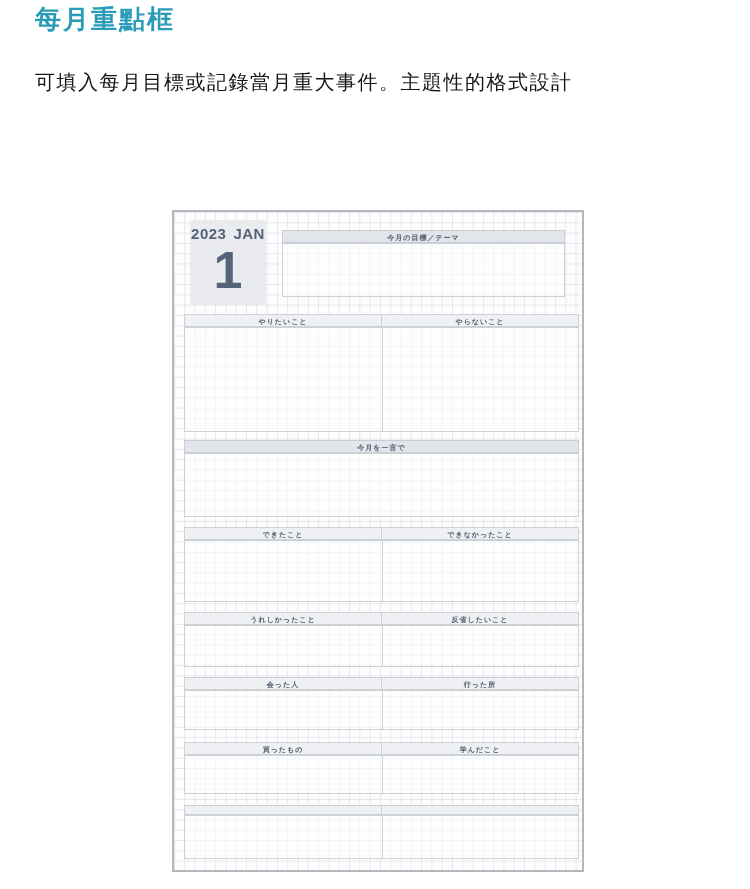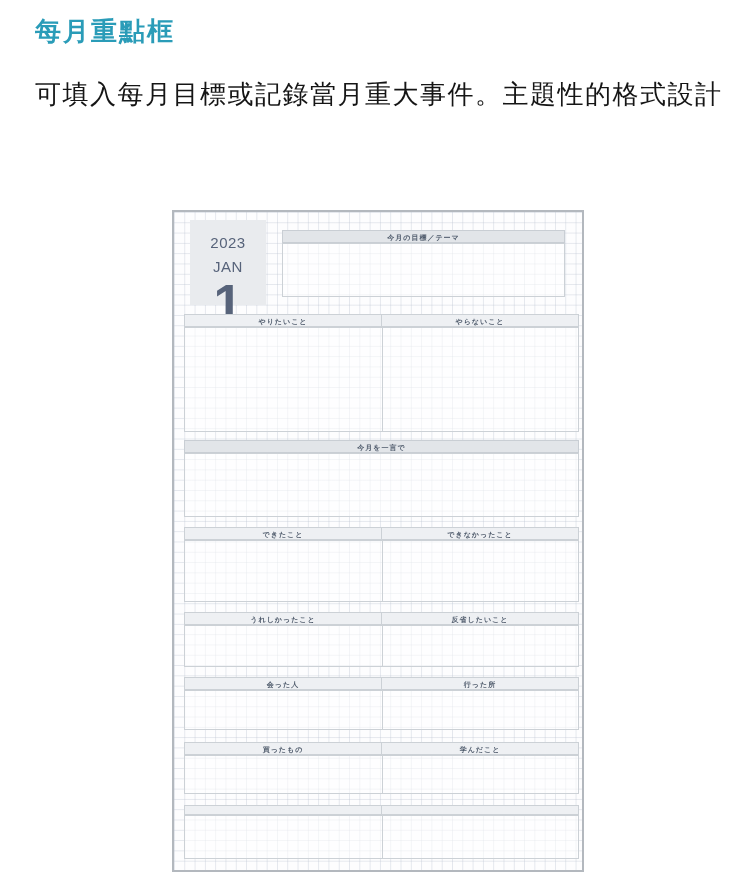--- a/index.html
+++ b/index.html
@@ -1,44 +1,44 @@
 <!DOCTYPE html>
 <html><head>
 <meta charset="utf-8">
 <style>
   html,body{margin:0;padding:0;}
   body{
     width:750px;height:889px;position:relative;background:#ffffff;
     font-family:"Liberation Sans",sans-serif;overflow:hidden;
   }
   
-  .article{position:absolute;left:35px;top:14px;width:690px;}
+  .article{position:absolute;left:35px;top:2px;width:690px;}
   .article h1{
     margin:0 0 14px 0;font-size:26px;font-weight:bold;color:#2a9cb8;
     letter-spacing:2px;
   }
-  .article .para{font-size:26px;color:#151515;letter-spacing:1.5px;}
+  .article .para{font-size:20px;color:#151515;letter-spacing:1.5px;}
   .article .para .line{line-height:62px;white-space:nowrap;}
   
   .planner{
     position:absolute;left:172px;top:210px;width:408px;height:658px;
     border:2px solid #b3b8be;
     background-color:#fdfdfe;
     background-image:
       linear-gradient(to right, rgba(187,195,209,0.38) 1px, transparent 1px),
       linear-gradient(to bottom, rgba(187,195,209,0.38) 1px, transparent 1px);
     background-size:10.3px 10.3px;
   }
   .calendar{
     position:absolute;left:16px;top:8px;width:76px;height:85px;
     background:#e9ebee;color:#57637a;text-align:center;
   }
   .cal-top{
-    display:flex;justify-content:center;gap:7px;margin-top:14px;
-    font-size:15px;font-weight:400;letter-spacing:0.5px;flex-direction:column;
+    display:flex;justify-content:center;gap:7px;margin-top:5px;
+    font-size:15px;font-weight:700;letter-spacing:0.5px;
   }
   .cal-day{font-size:52px;line-height:1;font-weight:600;margin-top:2px;}
   .bar{
     position:absolute;height:13px;line-height:13px;text-align:center;
     background:#e2e5e9;border:1px solid #c9ced4;
     font-size:7px;font-weight:bold;color:#4e5a6b;letter-spacing:1px;
     box-sizing:border-box;
   }
   .goal-bar{left:108px;top:18px;width:283px;}
   .full-bar{left:10px;top:228px;width:395px;}

